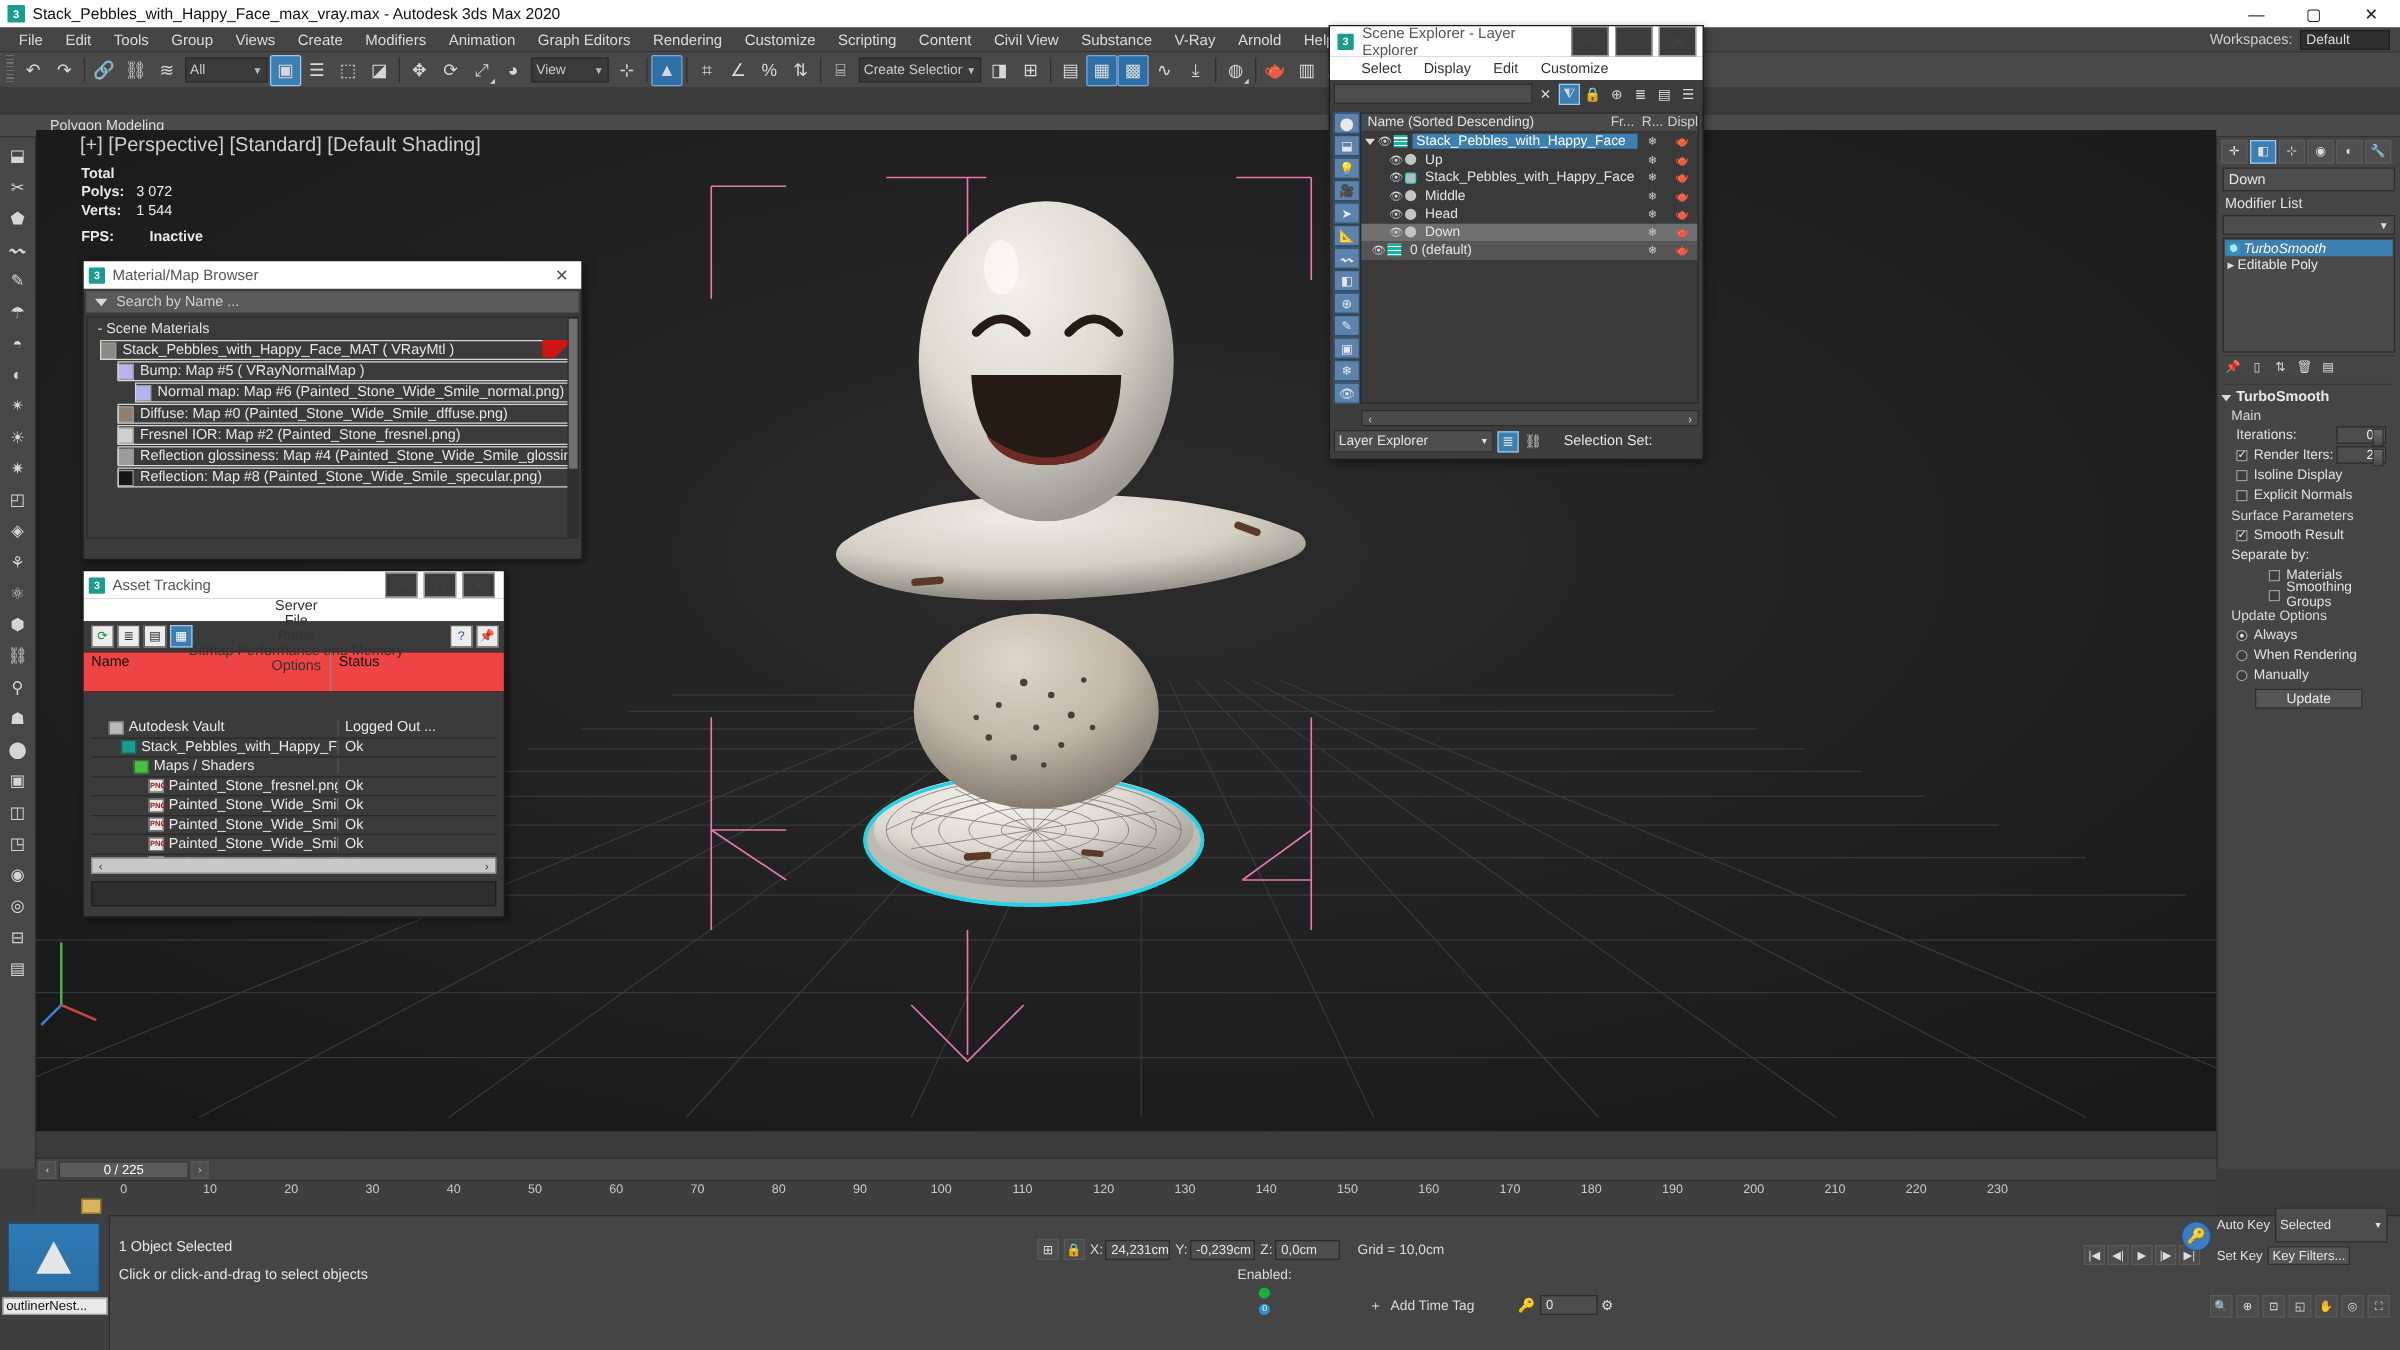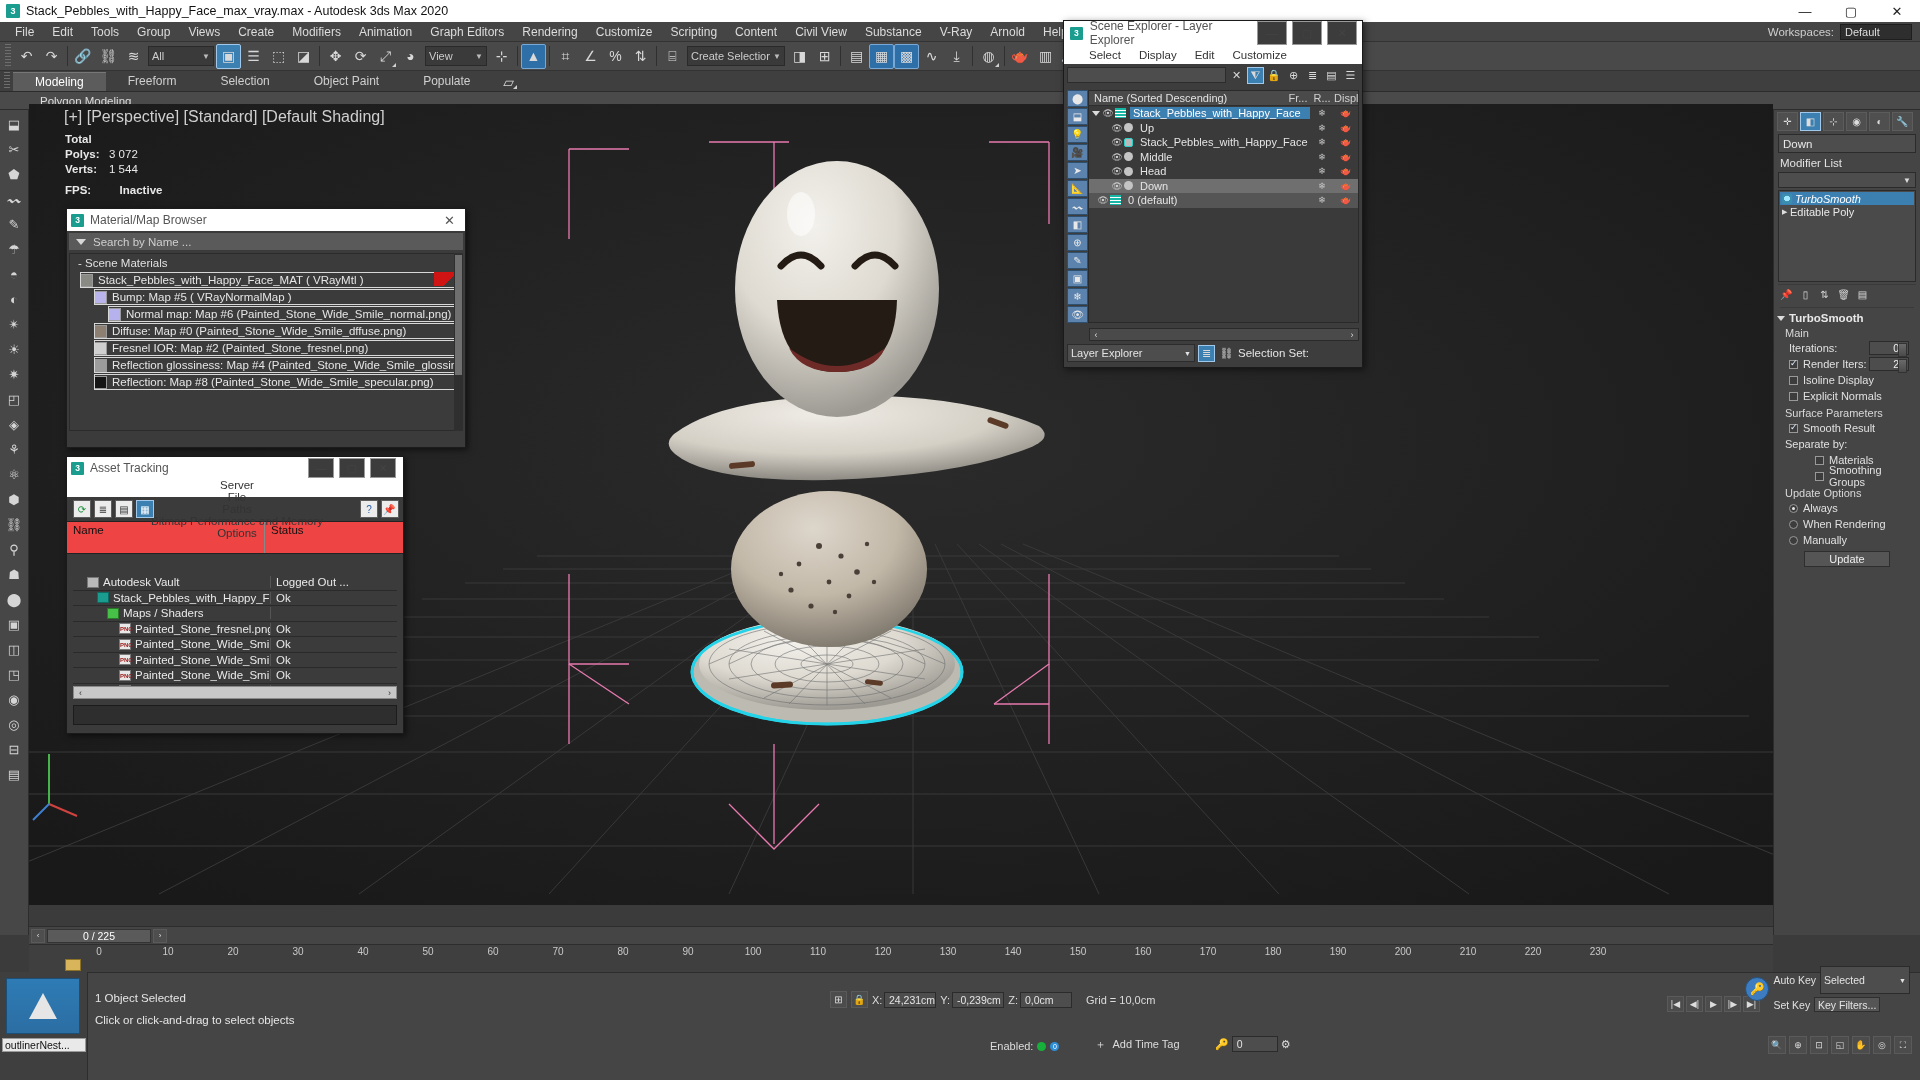--- a/index.html
+++ b/index.html
@@ -218,21 +218,21 @@
   .se-row.hl2 { background:#555; }
   .se-tri { width:0;height:0;border-left:4px solid transparent;border-right:4px solid transparent;
      border-top:5px solid #dcdcdc; margin:0 2px 0 3px; flex:none;}
   .se-hscroll { position:absolute; left:25px; right:3px; bottom:26px; height:13px; background:#4a4a4a;
      border:1px solid #2a2a2a; display:flex; align-items:center; justify-content:space-between; }
   .se-hscroll .a { font-size:9px; color:#ddd; width:12px; text-align:center; }
   .se-bottom { position:absolute; left:3px; right:3px; bottom:4px; height:20px; display:flex; align-items:center; gap:3px; }
   .se-combo { width:128px; height:18px; background:#4d4d4d; border:1px solid #2c2c2c;
      display:flex; align-items:center; padding:0 3px; font-size:11px; color:#e4e4e4; }
   .se-combo .a { margin-left:auto; font-size:7px; }
-  .se-selset { font-size:11.5px; color:#e4e4e4; margin-left:0; }
+  .se-selset { font-size:11.5px; color:#e4e4e4; margin-left:13px; }
 
   
   .cmdpanel {
     position:absolute; right:0; top:110px; width:147px; bottom:145px;
     background:#454545; border-left:1px solid #2c2c2c;
   }
   .cp-tabs { height:22px; display:flex; align-items:center; gap:2px; padding:2px 3px; background:#454545; }
   .cp-tab { width:21px;height:19px; border:1px solid #5c5c5c; background:#4f4f4f;
      display:flex;align-items:center;justify-content:center; font-size:10px; color:#ddd; }
   .cp-tab.on { background:#3c7fb1; border-color:#9fc8ea; }
@@ -329,21 +329,21 @@
   .ak-txt { font-size:10.5px; color:#e0e0e0; }
   .ak-combo { width:90px;height:28px; background:#4d4d4d; border:1px solid #2b2b2b; font-size:10.5px;
      color:#e4e4e4; display:flex; align-items:center; padding:0 3px; }
   .keyfilters { width:66px;height:15px;background:#555;border:1px solid #2e2e2e; font-size:10.5px;
       color:#e4e4e4; display:flex;align-items:center;justify-content:center;}
   .timefield { position:absolute; left:1215px; bottom:28px; display:flex; align-items:center; gap:3px;}
   .timefield .fv { width:46px;height:16px;background:#4d4d4d;border:1px solid #2b2b2b;
      font-size:10.5px;color:#e4e4e4; display:flex;align-items:center;padding-left:4px;}
   .addtime { position:absolute; left:1095px; bottom:28px; font-size:11px; color:#dcdcdc; }
   .enabled { position:absolute; left:990px; bottom:28px; font-size:11px; color:#dcdcdc;
-     display:flex; align-items:center; gap:4px;}
+     display:flex; align-items:center; gap:4px;flex-direction:column;}
   .led { width:9px;height:9px;border-radius:50%; background:#17b03a; }
   .led.blue { background:#2e8fd6; color:#fff; font-size:7px; text-align:center; line-height:9px;}
   .navcube { position:absolute; right:8px; bottom:26px; display:flex; gap:3px; }
   .nb { width:18px;height:18px; border:1px solid #5a5a5a; background:#4c4c4c;
      display:flex;align-items:center;justify-content:center;font-size:9px;color:#ddd;}
 </style>
 </head>
 <body>
 
 <div class="app">
@@ -431,31 +431,20 @@
     <div class="tbtn">∿</div>
     <div class="tbtn">⤓</div>
     <div class="tsep"></div>
     <div class="tbtn">◍<span class="caret-sm"></span></div>
     <div class="tsep"></div>
     <div class="tbtn">🫖</div>
     <div class="tbtn">▥</div>
     <div class="tbtn">☕<span class="caret-sm"></span></div>
   </div>
 
-  <div class="ribbon">
-    <div class="rb-grip"></div>
-    <div class="rtab active">Modeling</div>
-    <div class="rtab">Freeform</div>
-    <div class="rtab">Selection</div>
-    <div class="rtab">Object Paint</div>
-    <div class="rtab">Populate</div>
-    <div class="rb-right">
-      <div class="tbtn" style="width:20px;height:18px">▱<span class="caret-sm"></span></div>
-    </div>
-  </div>
   <div class="ribbon2">
     <span class="r2lbl">Polygon Modeling</span>
   </div>
 
   <div class="lefttb">
     <div class="ltbtn">⬓</div>
     <div class="ltbtn">✂</div>
     <div class="ltbtn">⬟</div>
     <div class="ltbtn">〰</div>
     <div class="ltbtn">✎</div>

